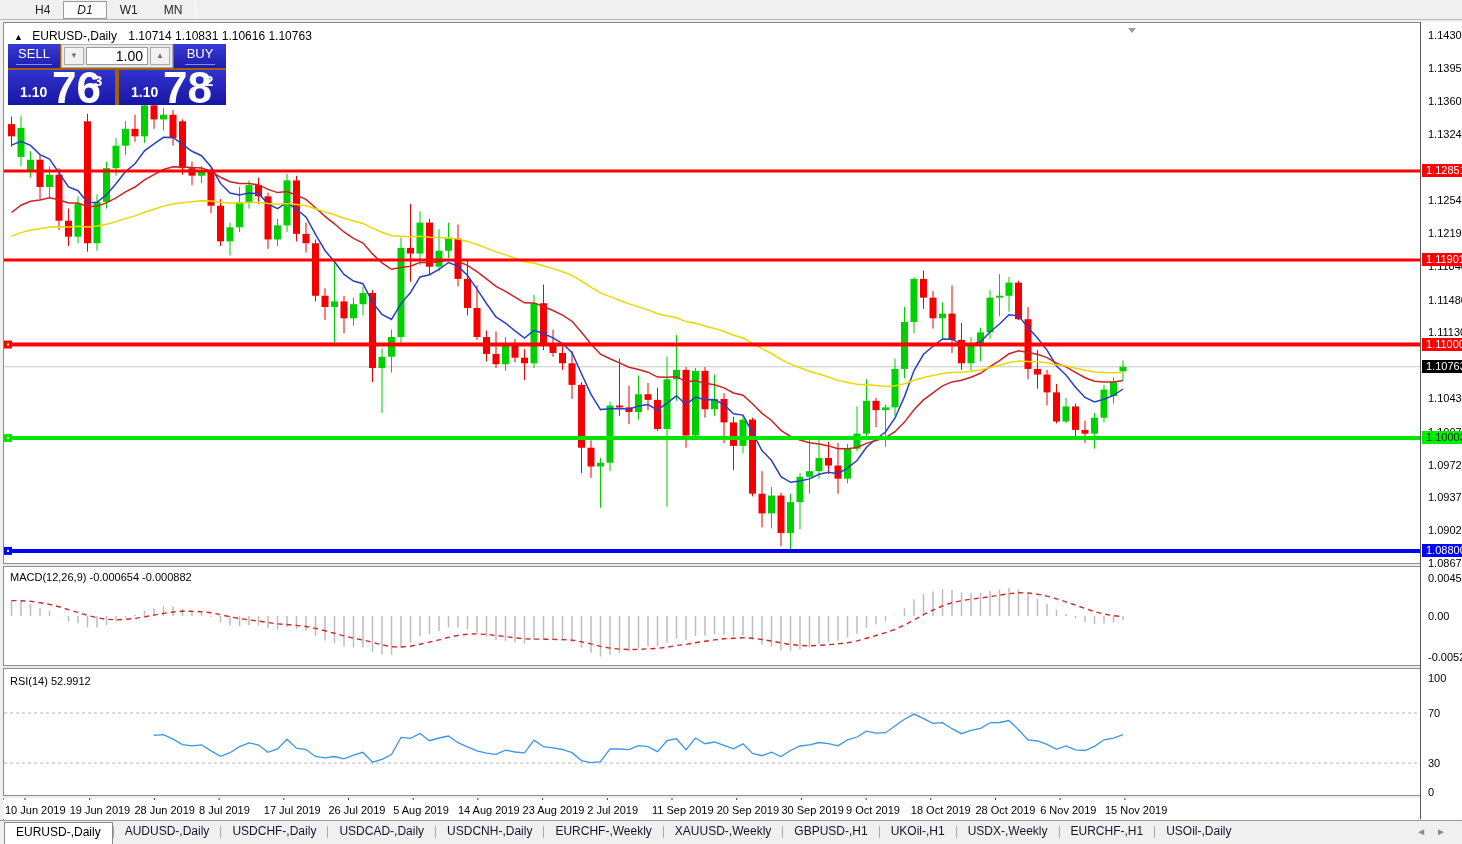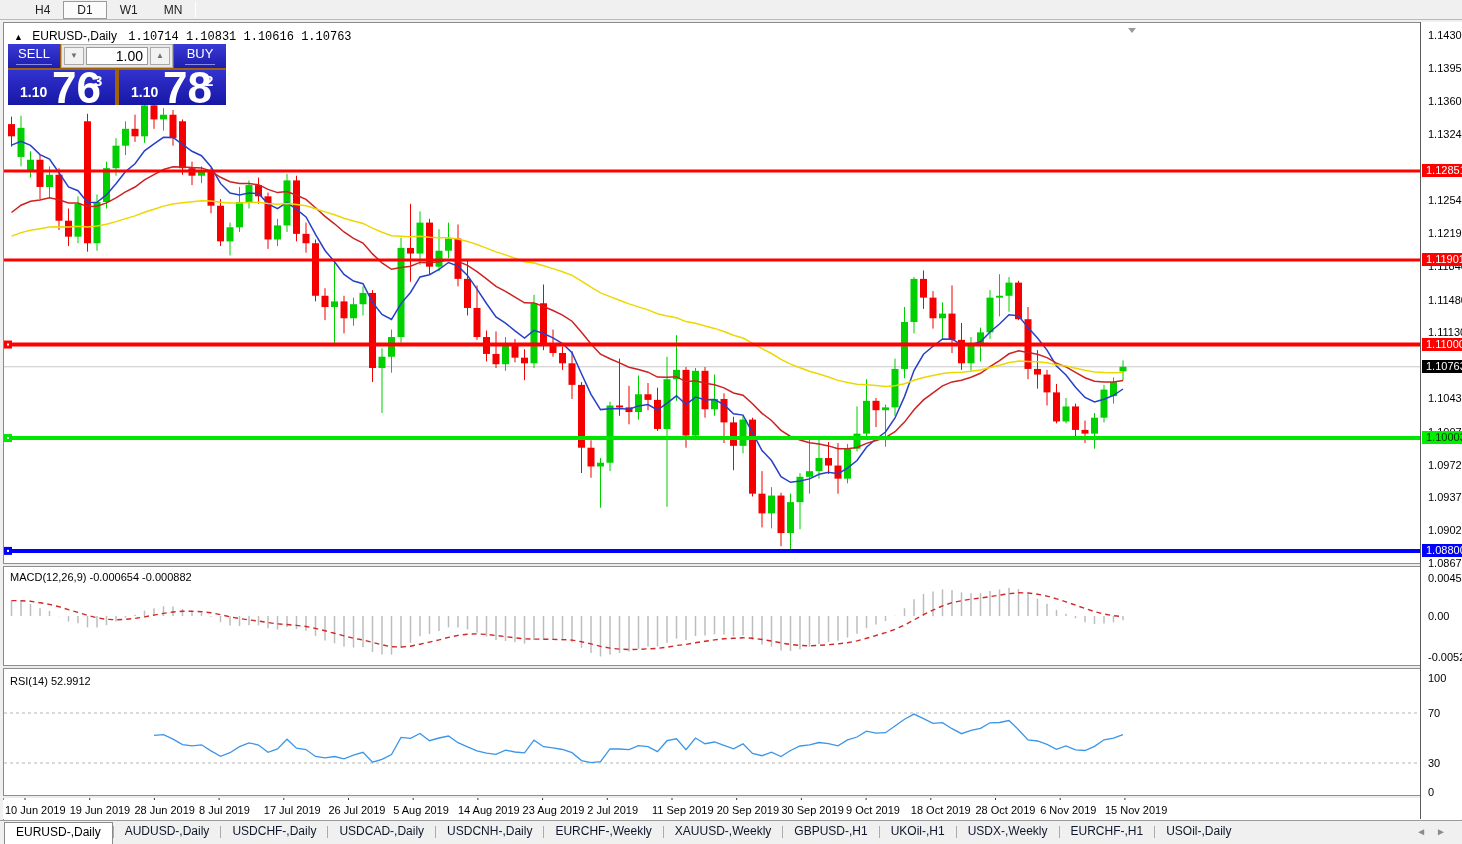--- a/index.html
+++ b/index.html
@@ -3,21 +3,21 @@
 <meta charset="utf-8">
 <style>
   * { margin:0; padding:0; box-sizing:border-box; }
   html,body { width:1462px; height:844px; overflow:hidden; background:#f0f0f0;
     font-family:"Liberation Sans", sans-serif; }
   
   #toolbar { position:absolute; left:0; top:0; width:1462px; height:20px;
     background:#f0f0f0; border-bottom:1px solid #b9b9b9; }
   .tf-btn { position:relative; float:left; height:18px; line-height:18px; margin-top:1px;
     padding:0 13px; font-size:12px; color:#222; cursor:default; }
-  .tf-btn.active { background:#fbfbfb; border:1px solid #9a9a9a; line-height:16px; }
+  .tf-btn.active { background:#fbfbfb; border:1px solid #9a9a9a; line-height:16px;font-style:italic; }
   .tb-sep { float:left; width:1px; height:16px; margin-top:2px; background:#a8a8a8;
     border-right:1px solid #fff; }
   
   #chart-window { position:absolute; left:3px; top:22px; width:1458px; height:798px;
     background:#fff; border-left:1px solid #8a8a8a; border-top:1px solid #8a8a8a; }
   #svg-wrap { position:absolute; left:0; top:0; width:1462px; height:844px; }
   .pane-divider { position:absolute; left:3px; width:1458px; height:4px; background:#ececec;
     border-top:1px solid #8f8f8f; border-bottom:1px solid #8f8f8f; }
   
   #price-axis { position:absolute; left:1420px; top:22px; width:42px; height:797px;
@@ -499,21 +499,21 @@
     </svg>
 </div>
 
 <div class="pane-divider" style="top:563px;"></div>
 <div class="pane-divider" style="top:665px;"></div>
 <div class="pane-divider" style="top:795px; height:3px; border-bottom:none;"></div>
 
 <div id="chart-title">
   <span class="tri">▲</span>
   <span>EURUSD-,Daily</span>
-  <span style="margin-left:8px;font-family:Liberation Mono, monospace;">1.10714 1.10831 1.10616 1.10763</span>
+  <span style="margin-left:8px;">1.10714 1.10831 1.10616 1.10763</span>
 </div>
 
 <div class="pane-label" style="top:571px;">MACD(12,26,9) -0.000654 -0.000882</div>
 <div class="pane-label" style="top:675px;">RSI(14) 52.9912</div>
 
 <div id="trade-widget">
   <div id="tw-top">
     <div class="tw-btn" id="tw-sell-btn"><span>SELL</span></div>
     <div id="tw-spin">
       <div class="spin-btn" id="spin-down">▼</div>

